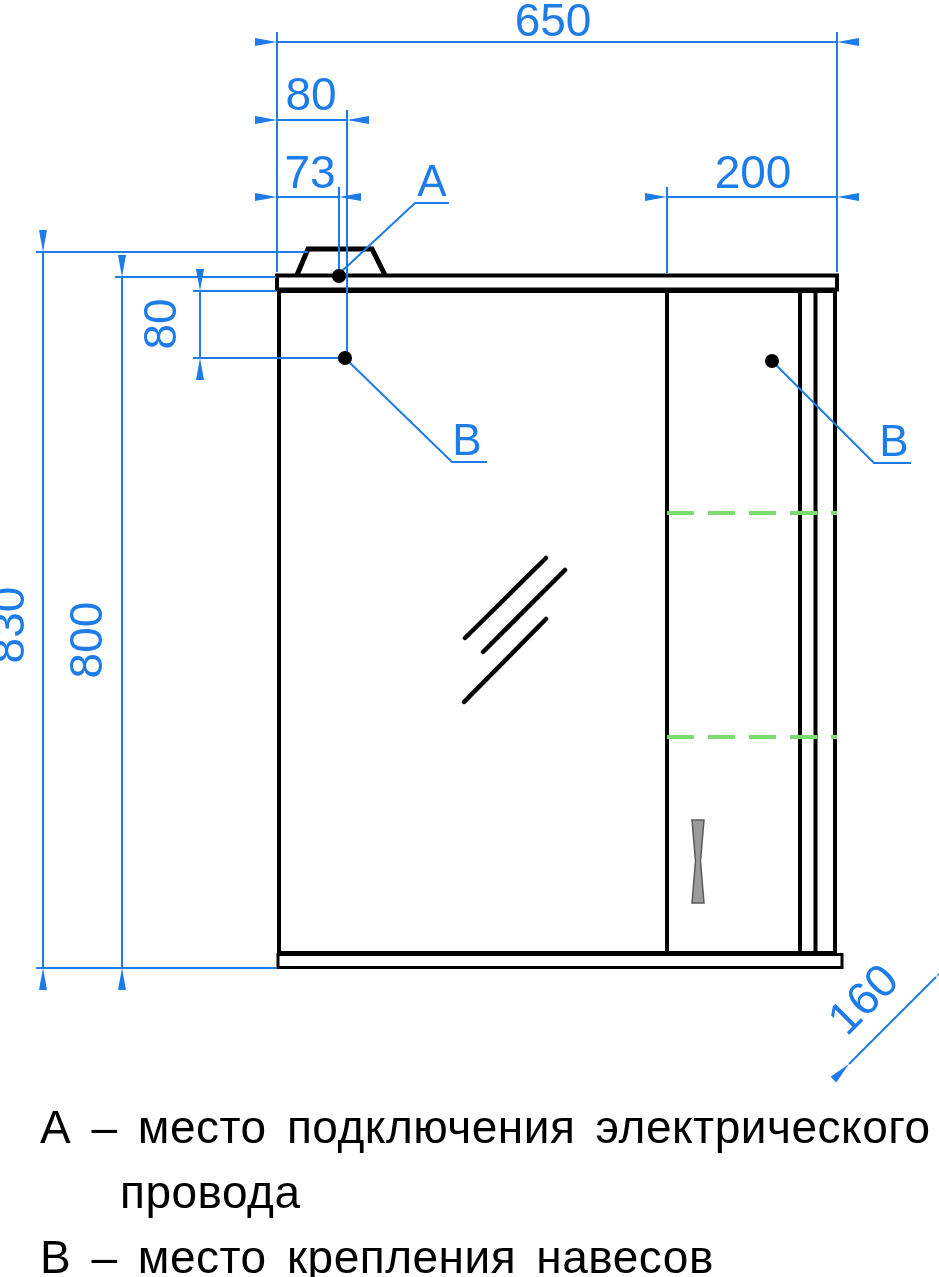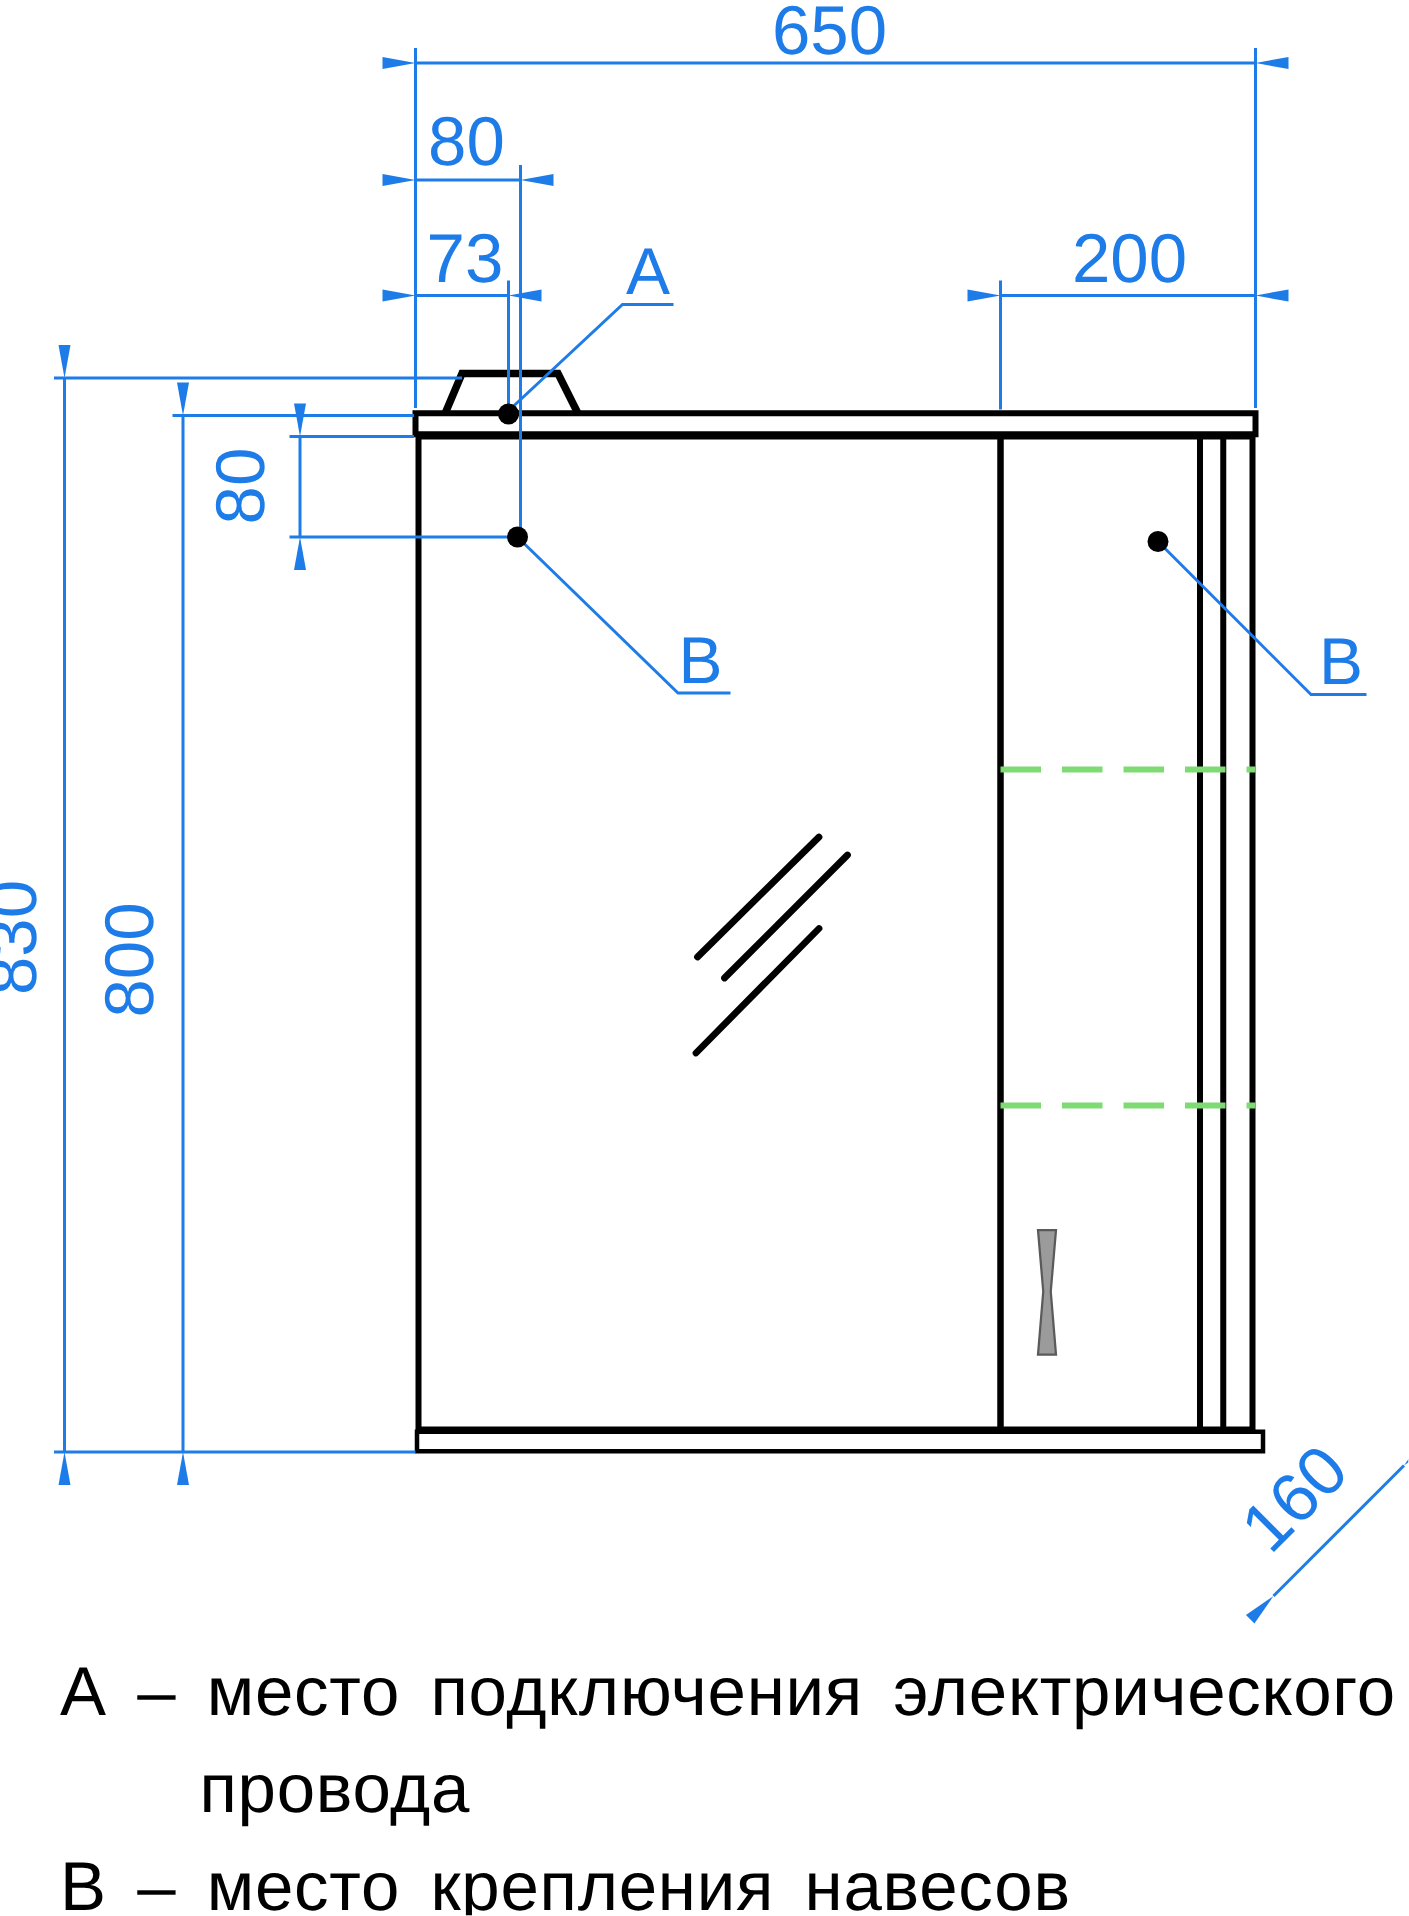--- a/index.html
+++ b/index.html
@@ -45,21 +45,21 @@
   .legend-line {
     position: absolute;
     color: #000;
     font-size: 46px;
     letter-spacing: 0.5px;
     word-spacing: 7px;
     white-space: nowrap;
     font-family: "Liberation Sans", sans-serif;
   }
   .legend-1 { left: 40px;  top: 1100px; }
-  .legend-2 { left: 133px; top: 1165px; }
+  .legend-2 { left: 120px; top: 1165px; }
   .legend-3 { left: 40px;  top: 1230px; }
 </style>
 </head>
 <body>
 
 <div class="page">
 
   <svg class="drawing" width="939" height="1277" viewBox="0 0 939 1277">
 
     <defs>

